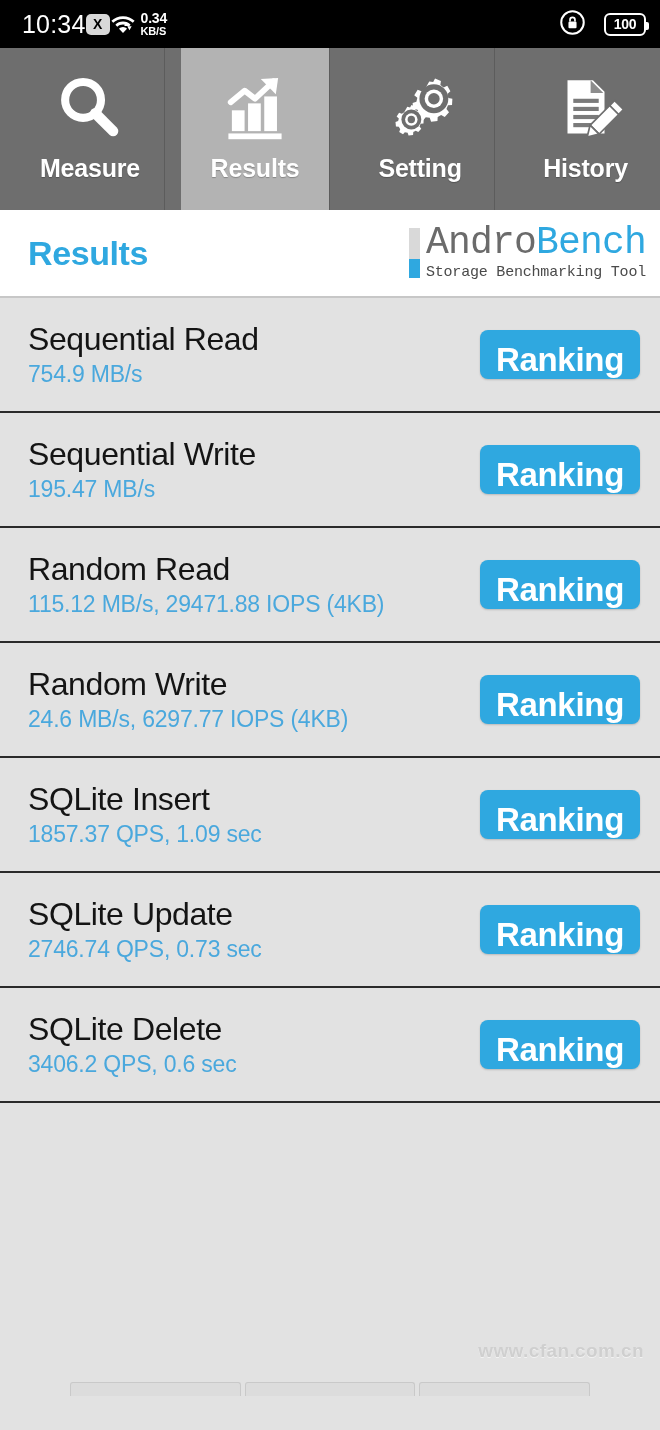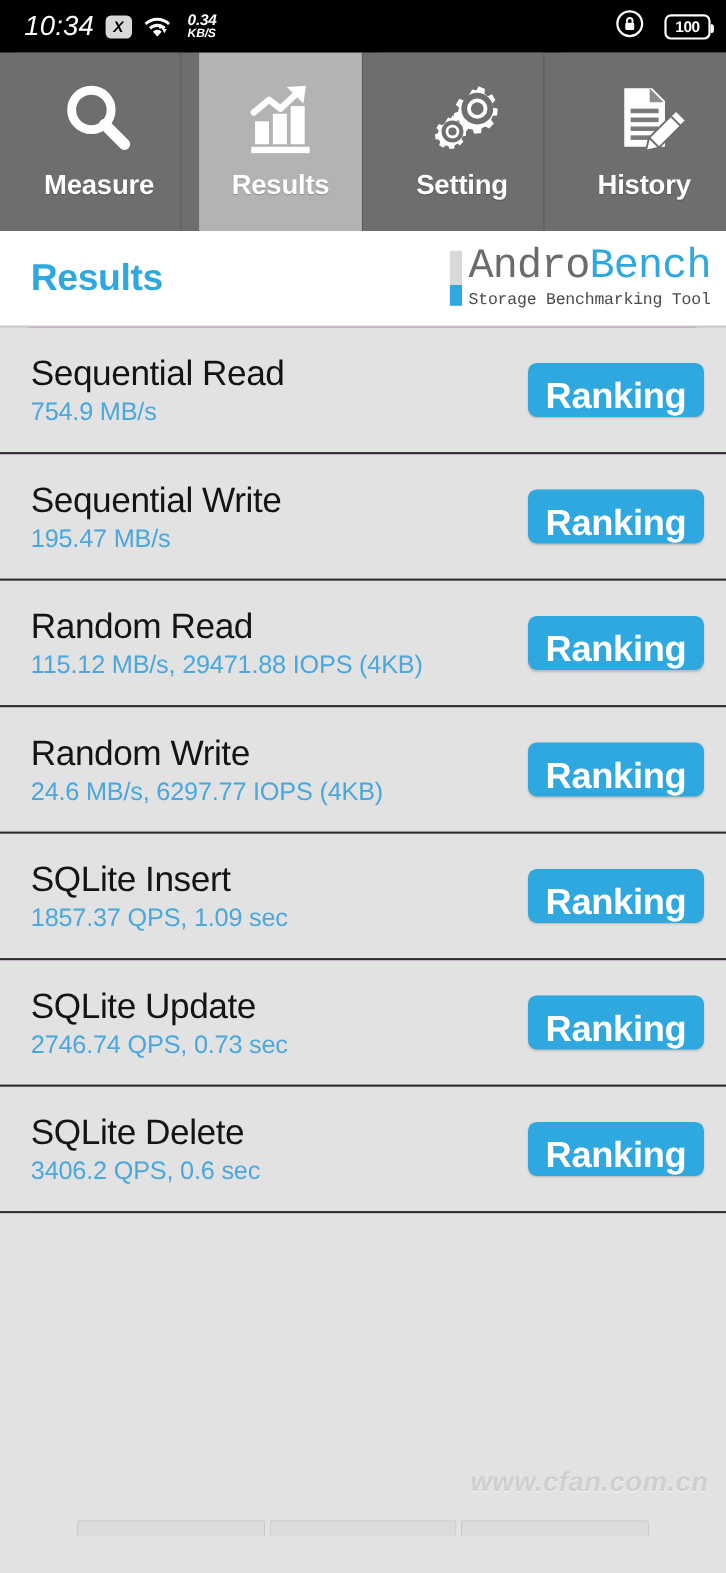--- a/index.html
+++ b/index.html
@@ -25,22 +25,20 @@
     background: #000000;
     display: flex;
     align-items: center;
     padding: 0 14px 0 22px;
     box-sizing: border-box;
     color: #ffffff;
   }
   .sb-left {
     display: flex;
     align-items: center;
-    gap: 10px;
-    font-style: italic;
   }
   .sb-clock {
     font-size: 25px;
     font-weight: 400;
     letter-spacing: 0.2px;
     line-height: 1;
   }
   .sb-mute {
     display: inline-flex;
     align-items: center;
@@ -165,21 +163,21 @@
   .brand-bench { color: #2fa8e0; }
   .brand-tag {
     align-self: flex-end;
     margin-top: 3px;
     font-size: 15px;
     color: #4a4a4a;
     letter-spacing: -0.2px;
   }
 
   
-  .list { background: #a21caf; border-radius: 28px; }
+  .list { background: #eab308; }
   .row {
     position: relative;
     height: 115px;
     box-sizing: border-box;
     display: flex;
     align-items: center;
     justify-content: space-between;
     padding: 0 20px 0 28px;
     border-bottom: 2px solid #2b2b2b;
     background: #e2e2e2;
@@ -218,23 +216,22 @@
   
   .filler {
     position: relative;
     background: #e2e2e2;
     height: 293px;
   }
   .watermark {
     position: absolute;
     right: 16px;
     bottom: 34px;
-    font-size: 25px;
+    font-size: 19px;
     font-weight: 700;
-    font-style: italic;
     color: #cfcfcf;
     letter-spacing: 0.4px;
     text-shadow: 0 1px 0 #f2f2f2;
   }
   .navhint {
     position: absolute;
     left: 0;
     right: 0;
     bottom: 0;
     height: 14px;

